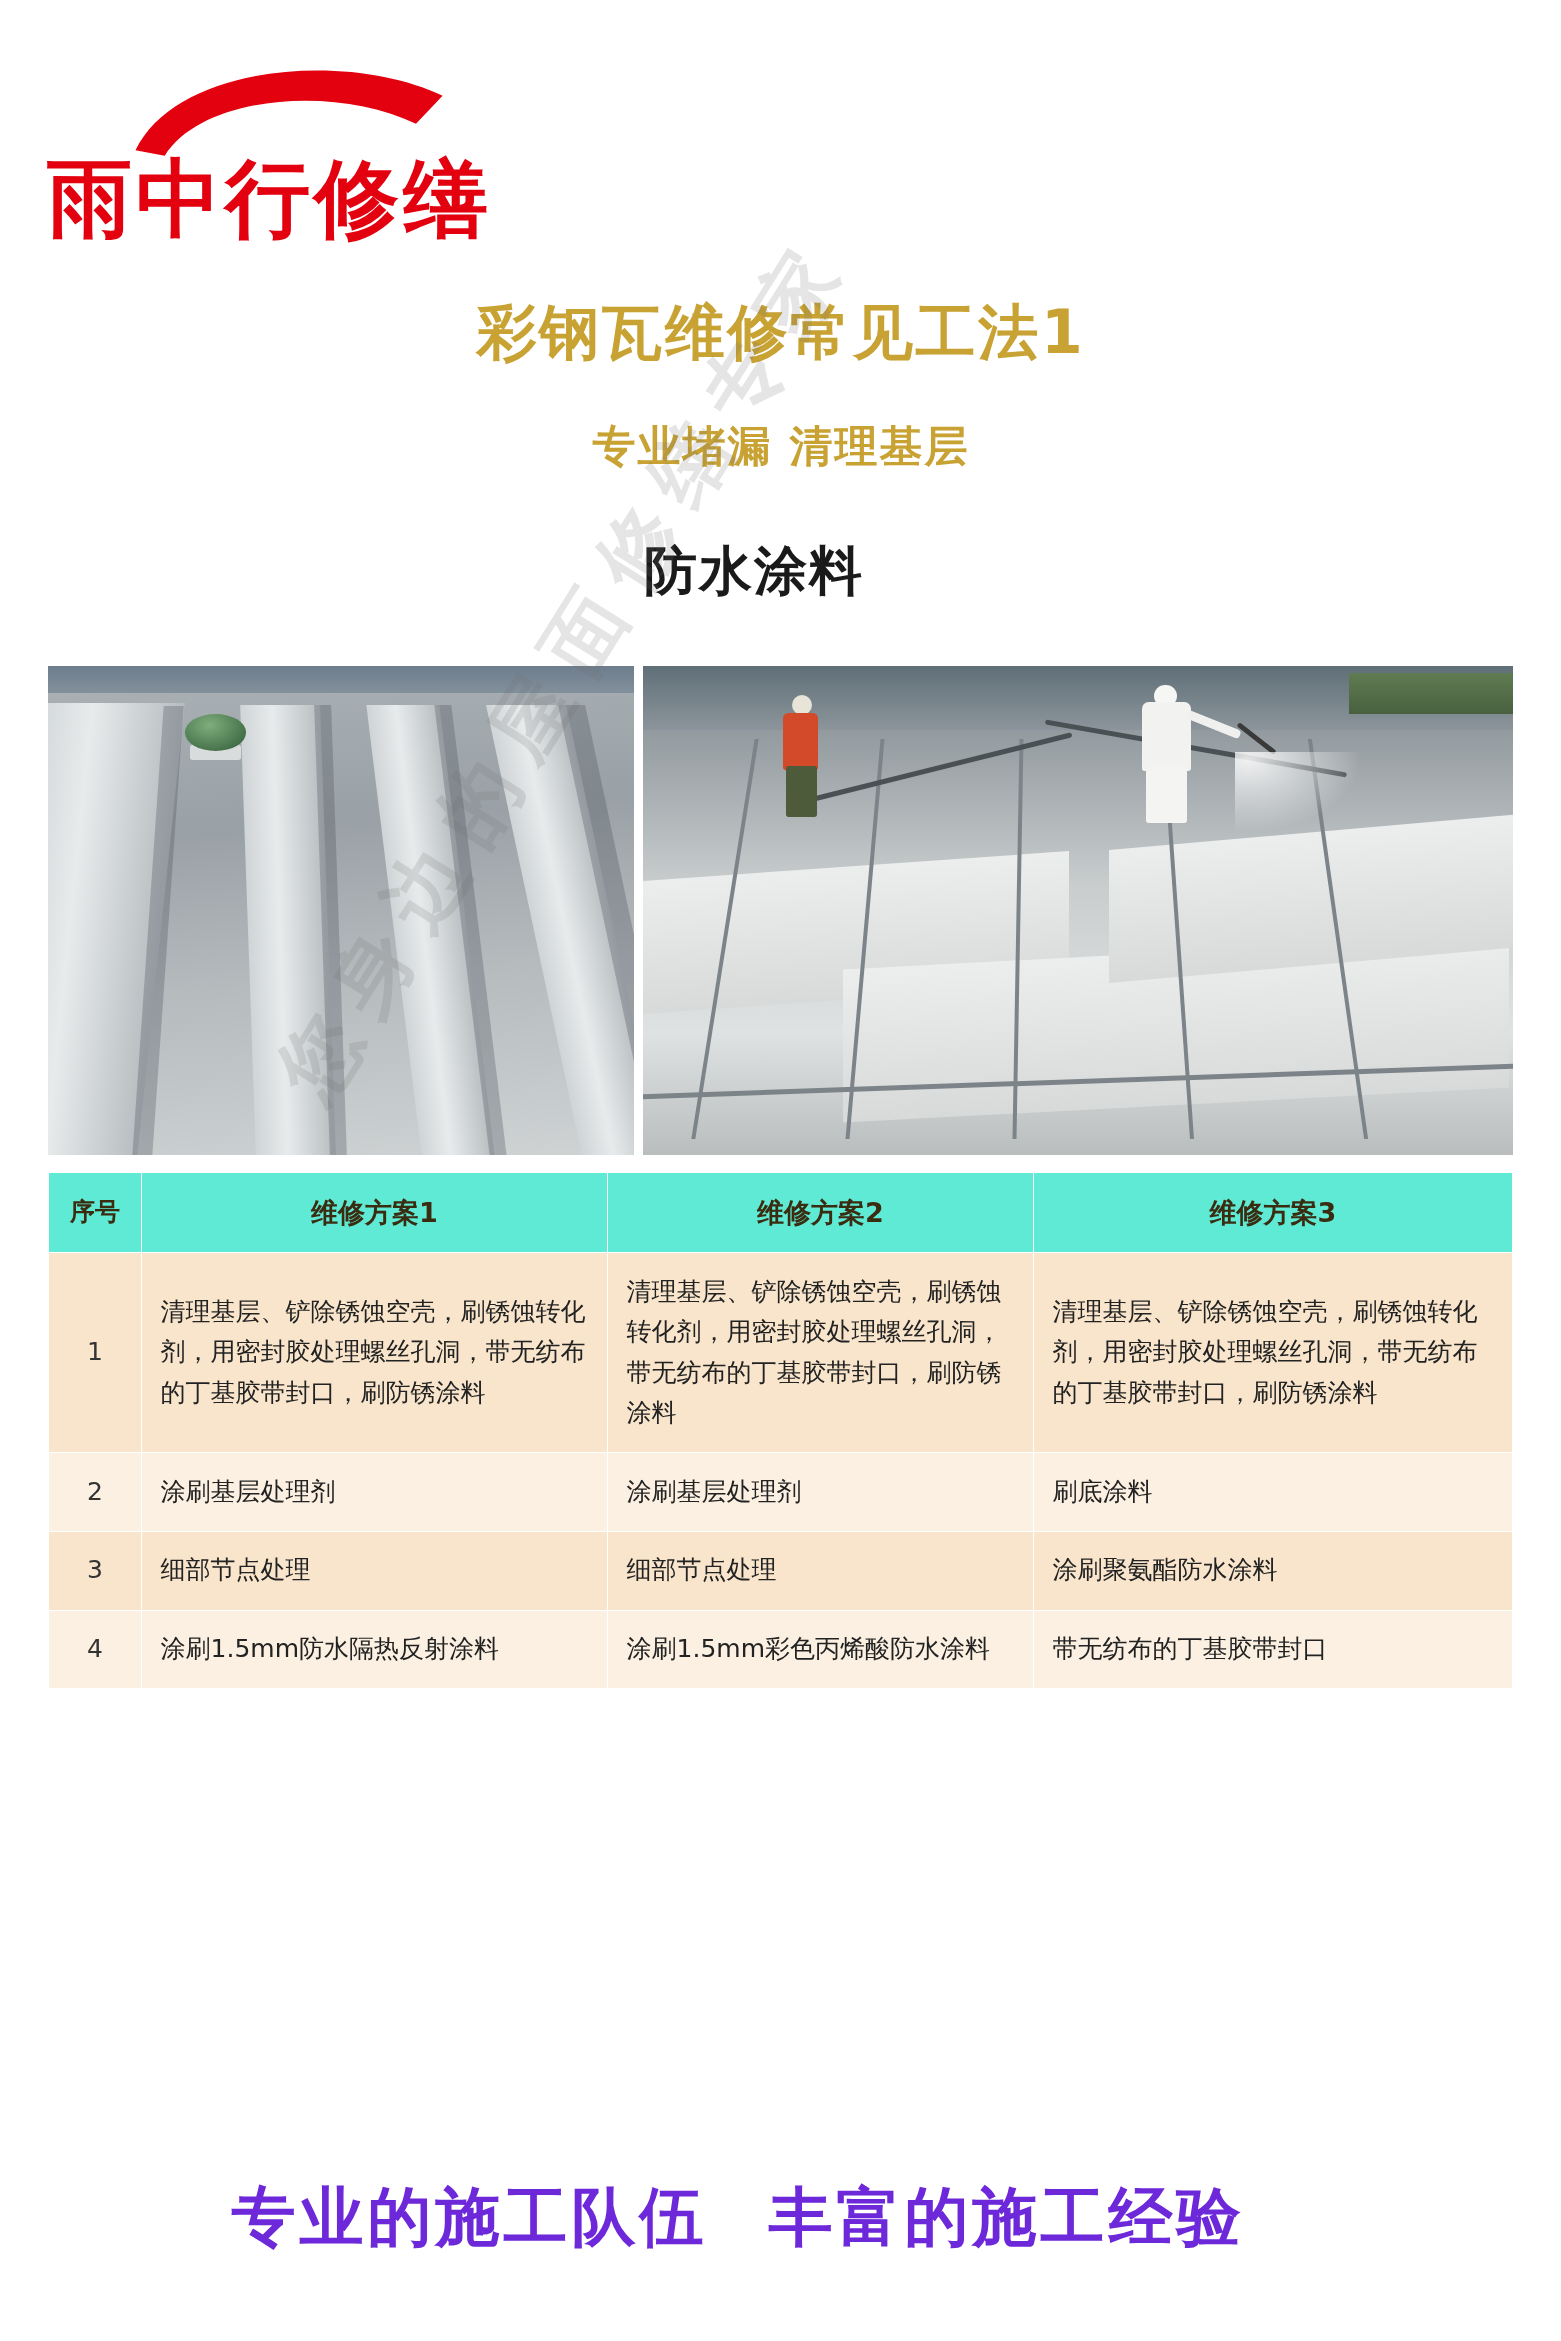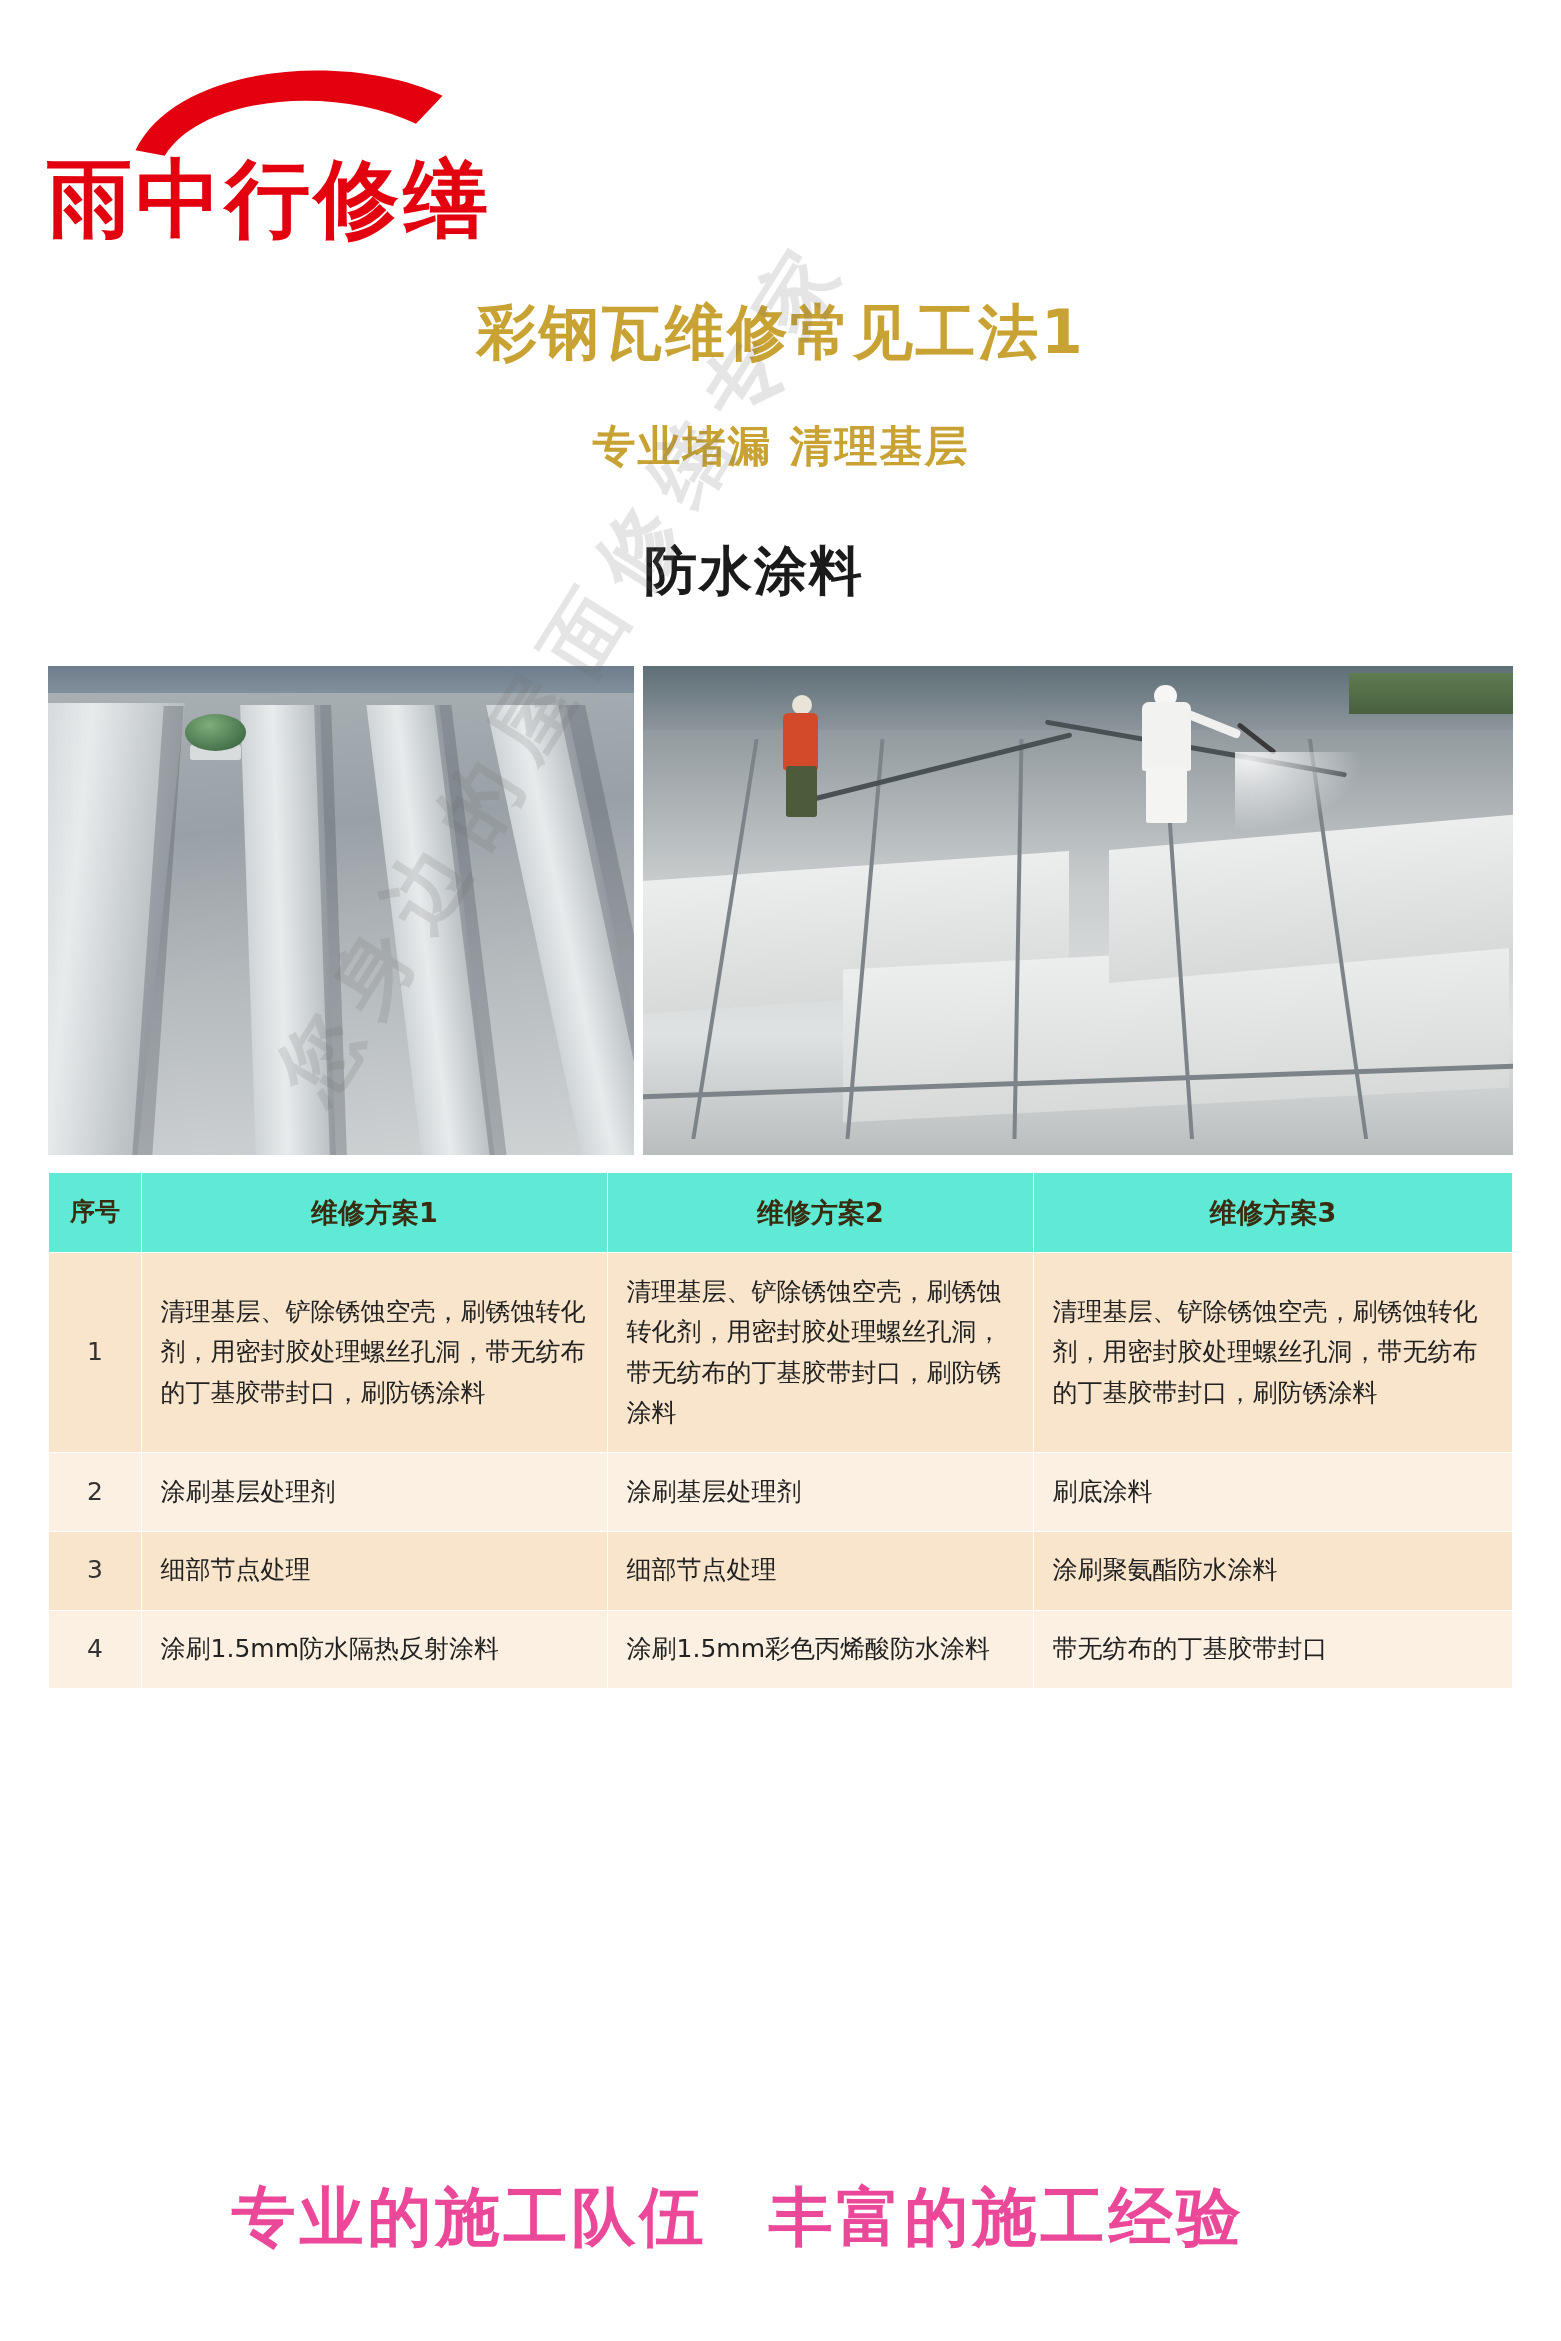--- a/index.html
+++ b/index.html
@@ -269,21 +269,21 @@
 
   
   .footer {
     position: absolute;
     left: 0;
     top: 2174px;
     width: 1476px;
     text-align: center;
     font-size: 64px;
     font-weight: bold;
-    color: #ec4899;
+    color: #6d28d9;
     letter-spacing: 4px;
     font-family: "DejaVu Sans", "Liberation Sans", sans-serif;
   }
   .footer span { margin: 0 17.3px; }
 </style>
 </head>
 <body>
 
 <div class="logo-block">
   <div class="logo-arc">

